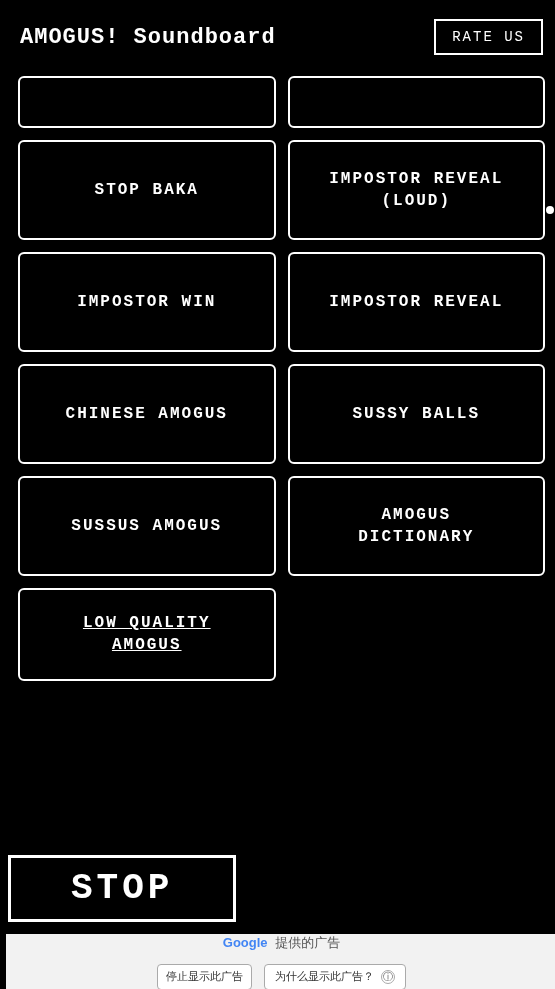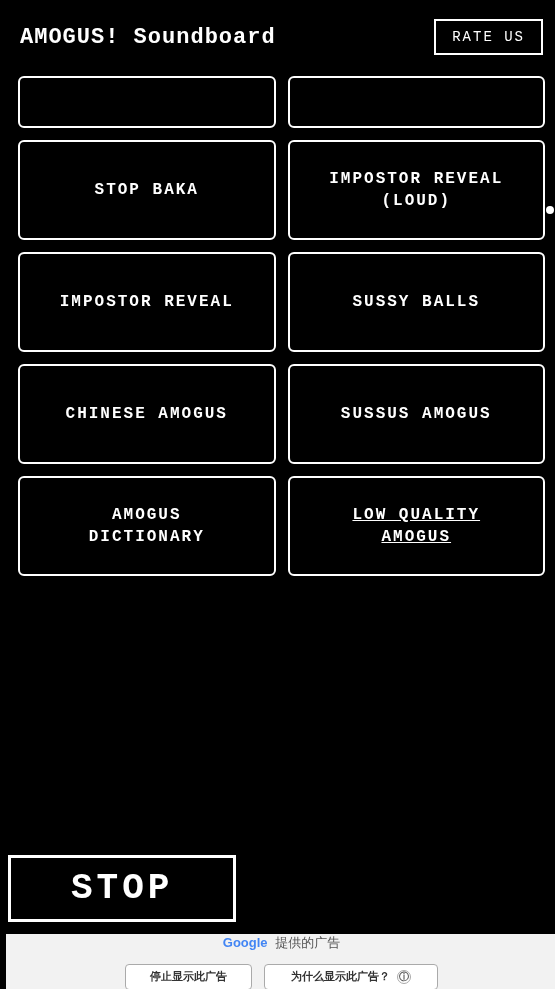--- a/index.html
+++ b/index.html
@@ -132,23 +132,22 @@
       gap: 8px;
     }
 
     .ad-btn {
       background: #fff;
       border: 1px solid #aaa;
       border-radius: 4px;
       color: #333;
       font-family: Arial, sans-serif;
       font-size: 11px;
-      padding: 3px 24px;
-      cursor: pointer;
-      font-weight: bold;
+      padding: 3px 8px;
+      cursor: pointer;
     }
 
     .ad-info-icon {
       width: 14px;
       height: 14px;
       border: 1px solid #aaa;
       border-radius: 50%;
       display: inline-flex;
       align-items: center;
       justify-content: center;
@@ -184,31 +183,34 @@
 
   <button class="sound-btn">
     <span>STOP BAKA</span>
   </button>
 
   <button class="sound-btn">
     <span style="white-space:pre-line;">IMPOSTOR REVEAL
 (LOUD)</span>
   </button>
 
+  <button class="sound-btn">
+    <span>IMPOSTOR WIN</span>
+  </button>
 
   <button class="sound-btn">
     <span>IMPOSTOR REVEAL</span>
   </button>
 
   <button class="sound-btn">
+    <span>CHINESE AMOGUS</span>
+  </button>
+
+  <button class="sound-btn">
     <span>SUSSY BALLS</span>
-  </button>
-
-  <button class="sound-btn">
-    <span>CHINESE AMOGUS</span>
   </button>
 
   <button class="sound-btn">
     <span>SUSSUS AMOGUS</span>
   </button>
 
   <button class="sound-btn">
     <span style="white-space:pre-line;">AMOGUS
 DICTIONARY</span>
   </button>

